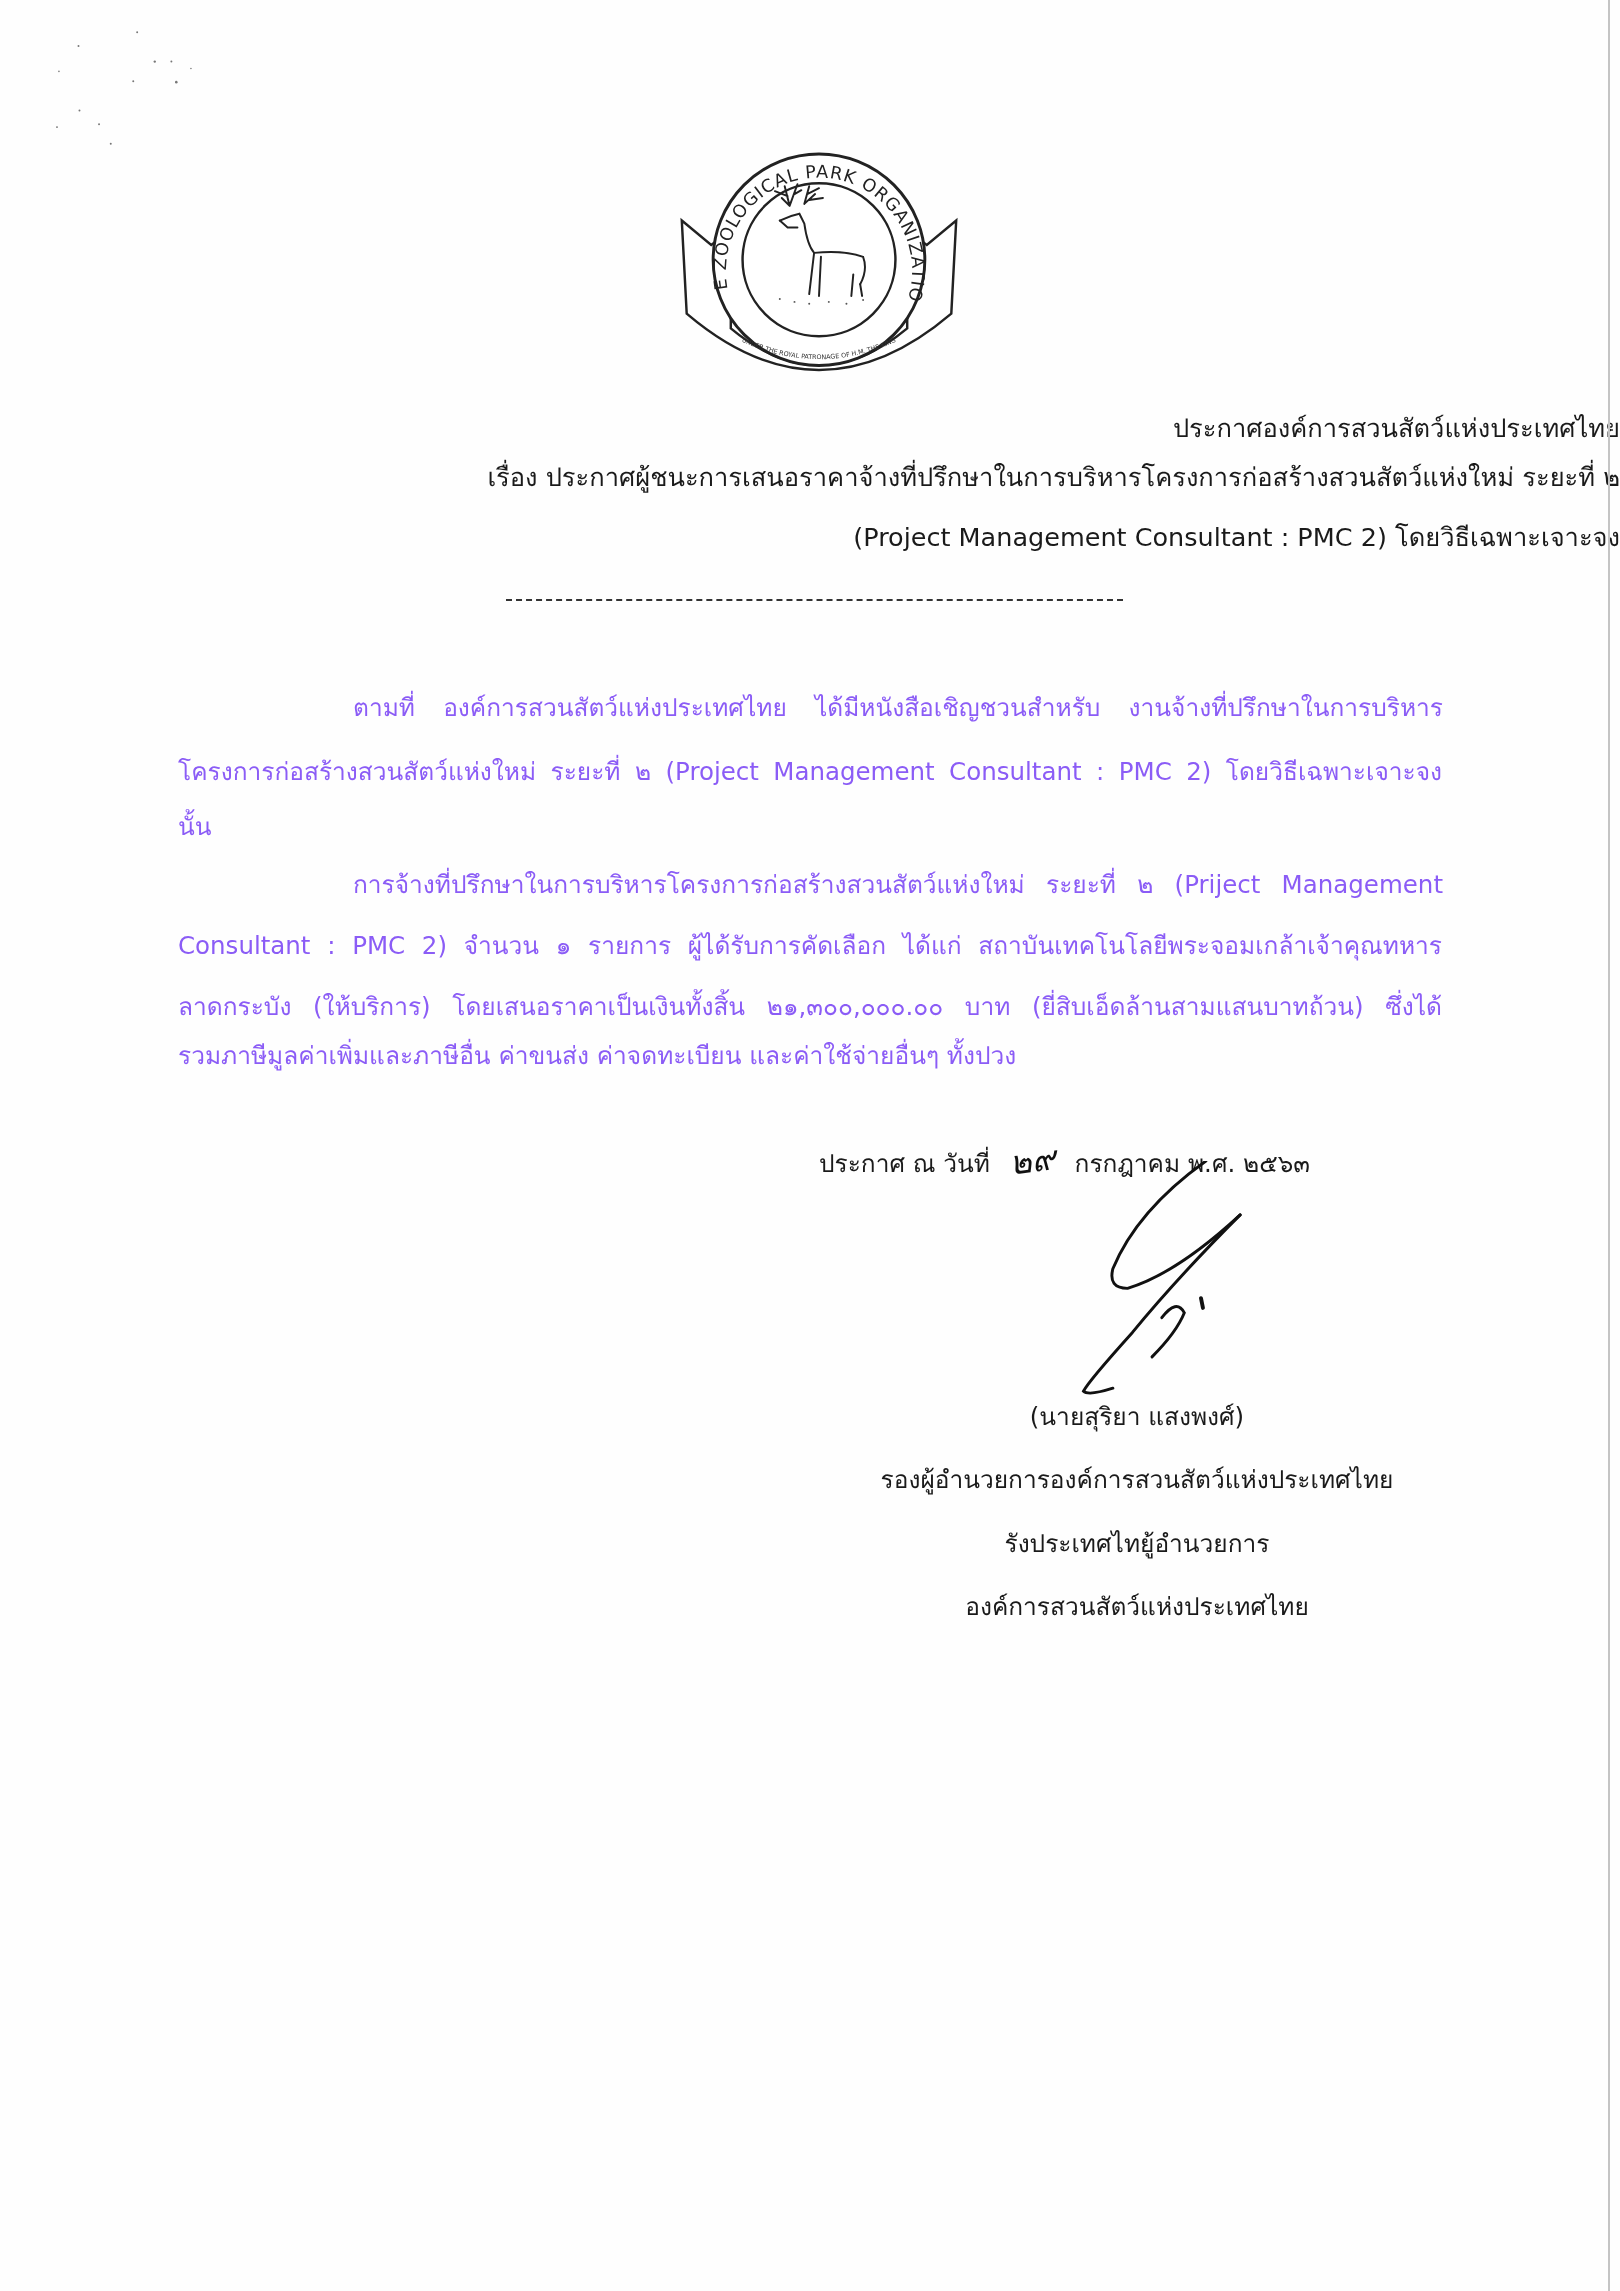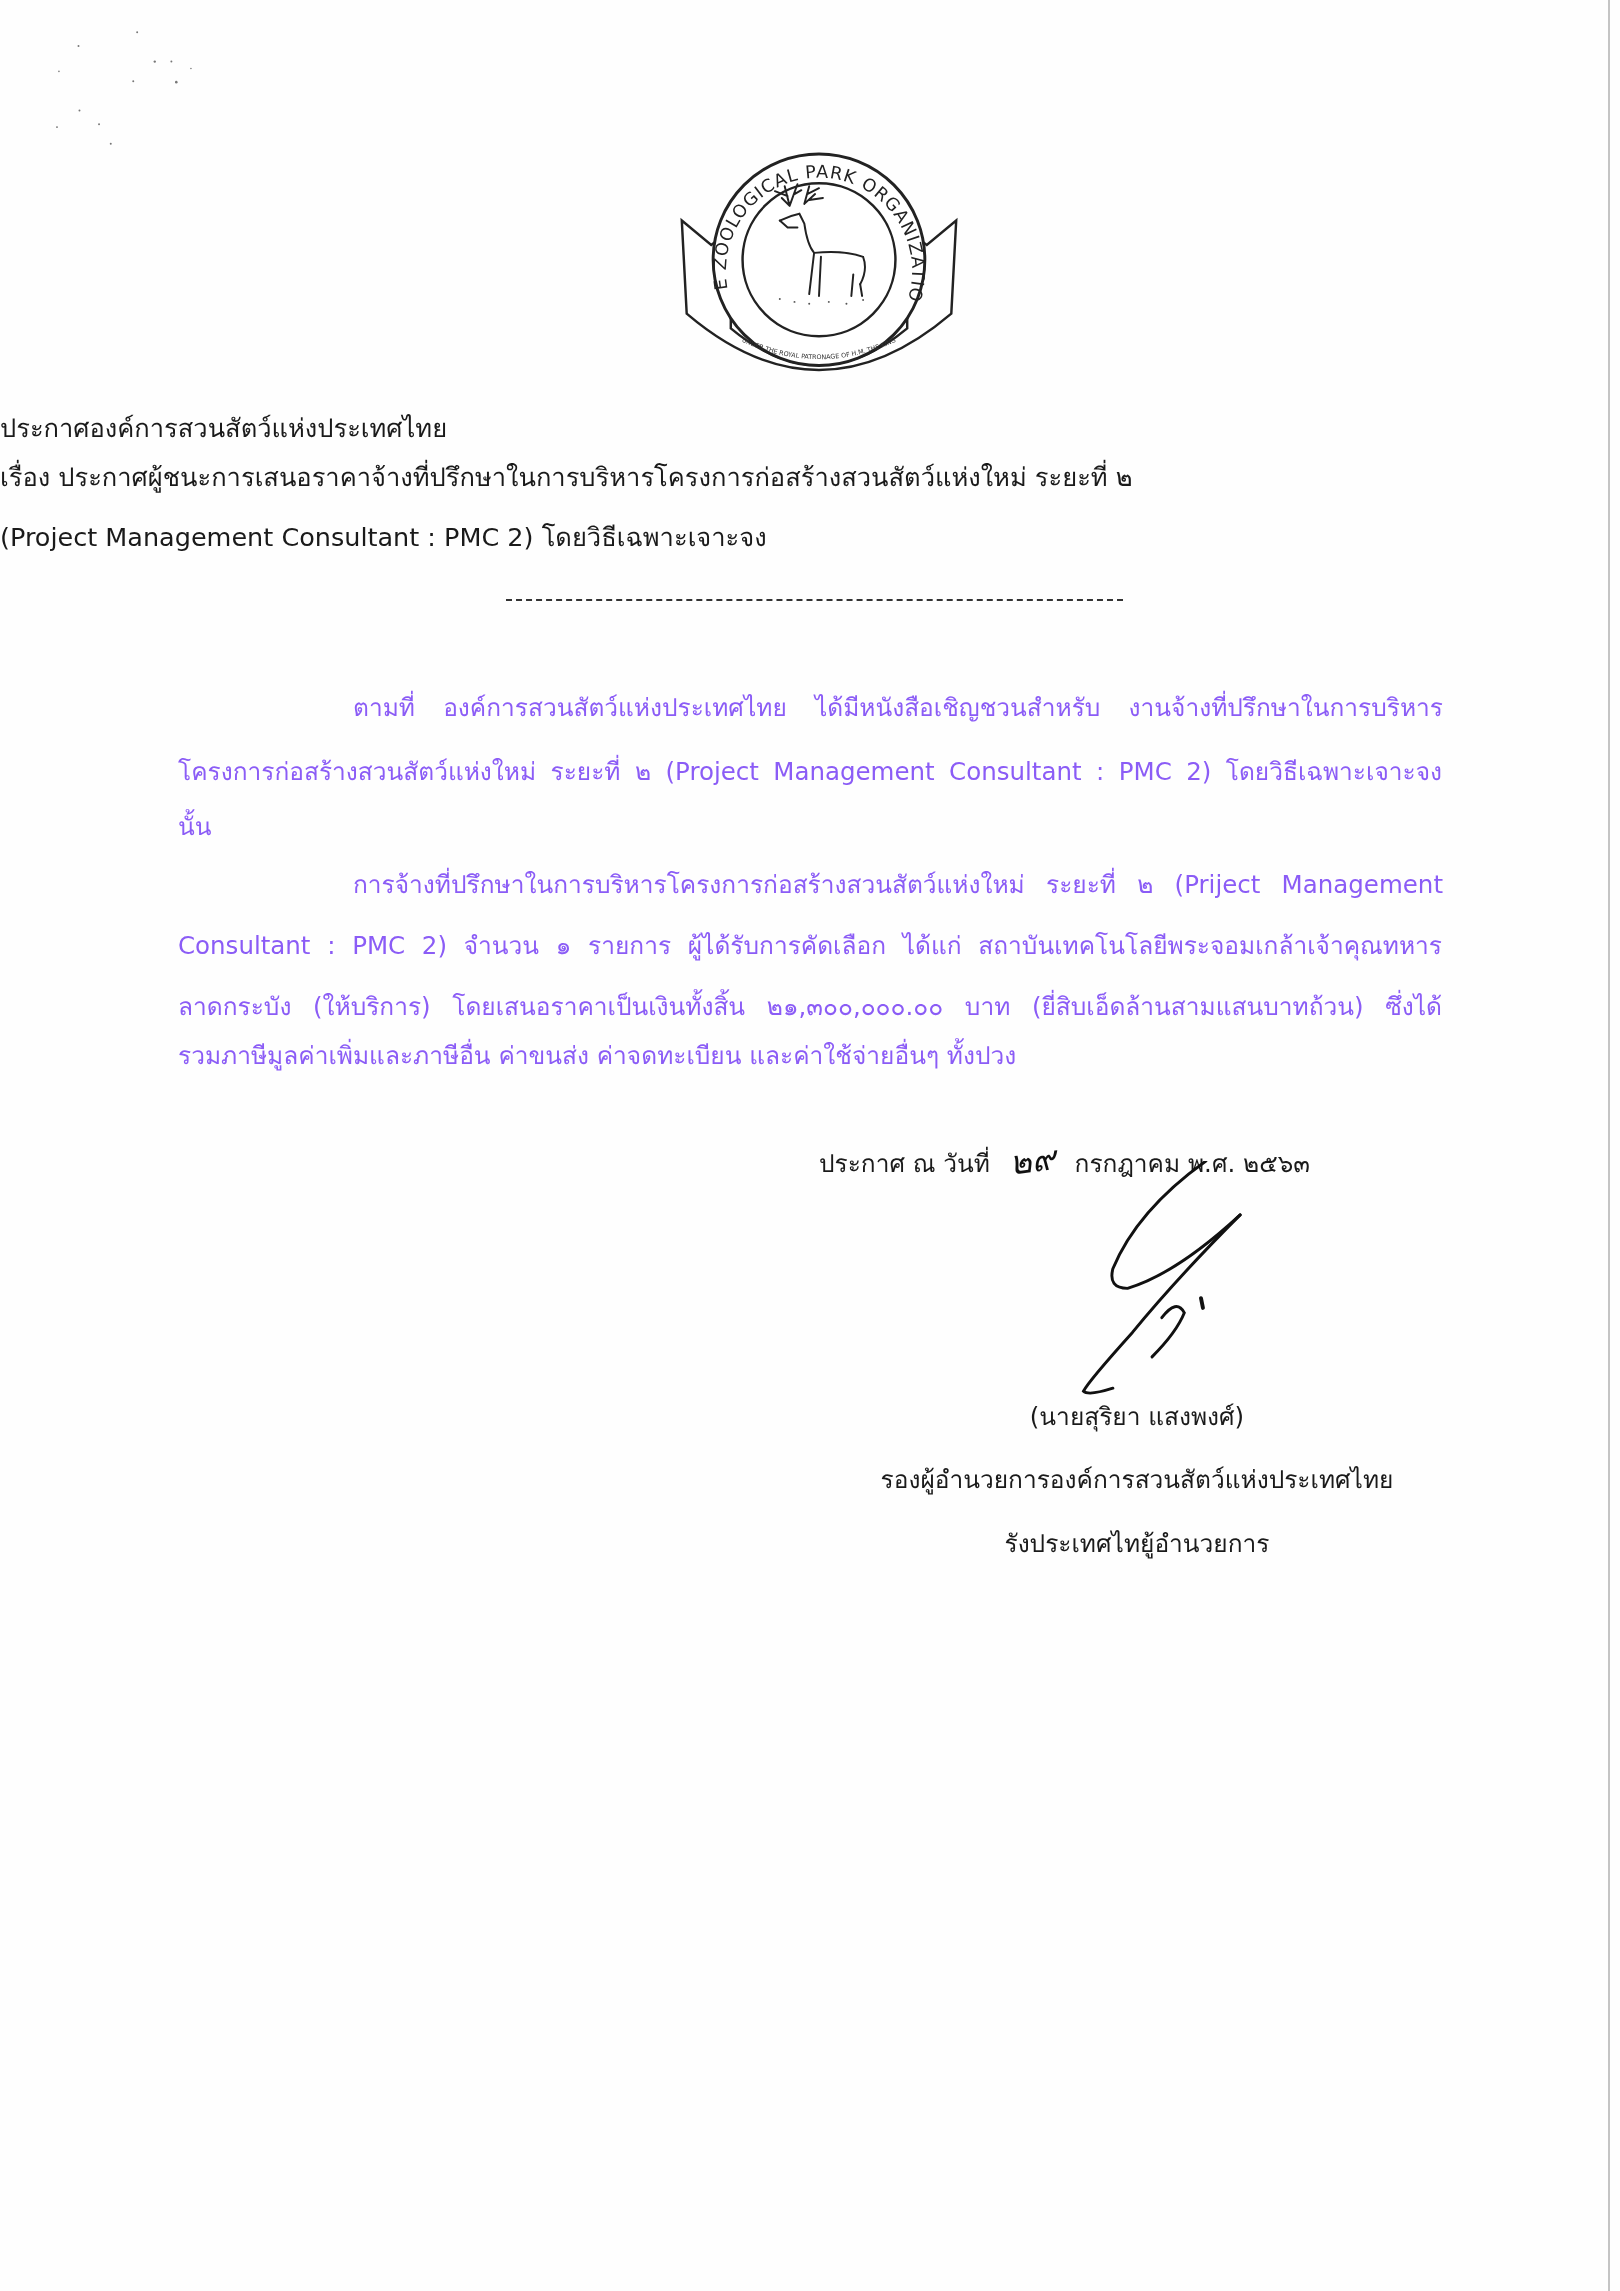--- a/index.html
+++ b/index.html
@@ -38,21 +38,21 @@
       position: absolute;
       left: 672px;
       top: 147px;
       width: 294px;
       height: 250px;
     }
     .heading {
       position: absolute;
       left: 0;
       width: 1620px;
-      text-align: left;
+      text-align: right;
       font-size: 25.5px;
       line-height: 33px;
       color: #1a1a1a;
       white-space: nowrap;
     }
     .h1 { top: 412px; }
     .h2 { top: 461px; }
     .h3 { top: 521px; }
     .dash-line {
       position: absolute;
@@ -203,16 +203,17 @@
       <path d="M150 0 Q80 50 55 110 Q50 130 70 130 Q120 115 185 55"></path>
       <path d="M185 55 Q120 120 75 175 Q30 225 25 235 Q30 240 55 232"></path>
       <path d="M105 160 Q120 140 128 155 Q120 175 95 200"></path>
       <path d="M145 140 L147 150" stroke-width="4"></path>
     </g>
   </svg>
 
   <div class="sig-block sig-pos1">รองผู้อำนวยการองค์การสวนสัตว์แห่งประเทศไทย</div>
   <div class="sig-block sig-name">(นายสุริยา แสงพงศ์)</div>
   <div class="sig-block sig-pos2">รังประเทศไทยู้อำนวยการ</div>
+  <div class="sig-block sig-pos3">องค์การสวนสัตว์แห่งประเทศไทย</div>
 
   <div class="edge-line"></div>
 </div>
 
 
 </body></html>

